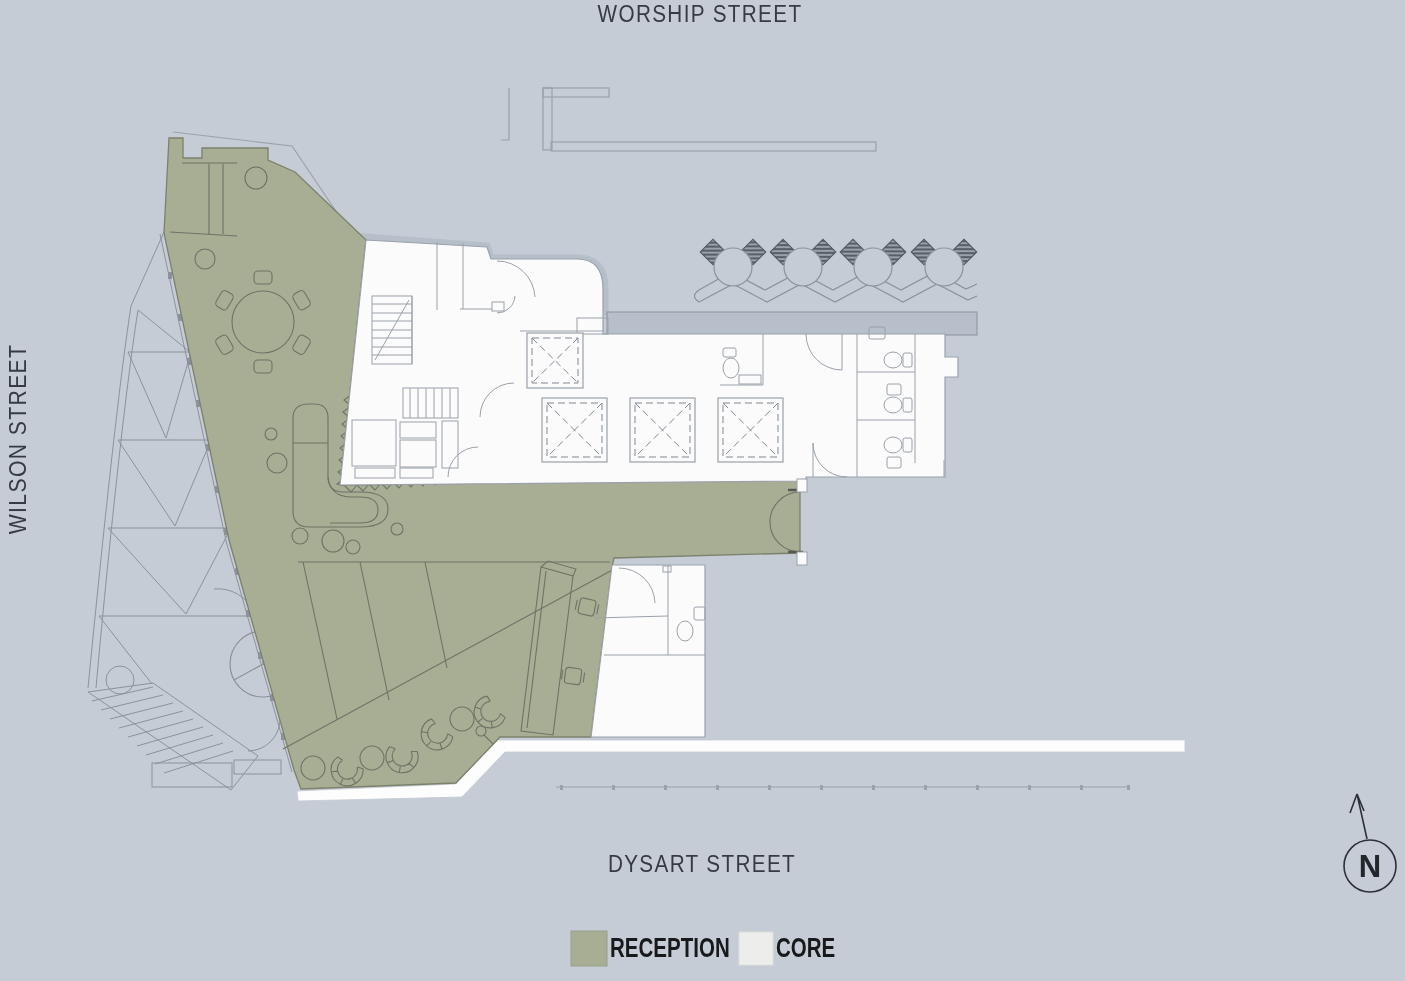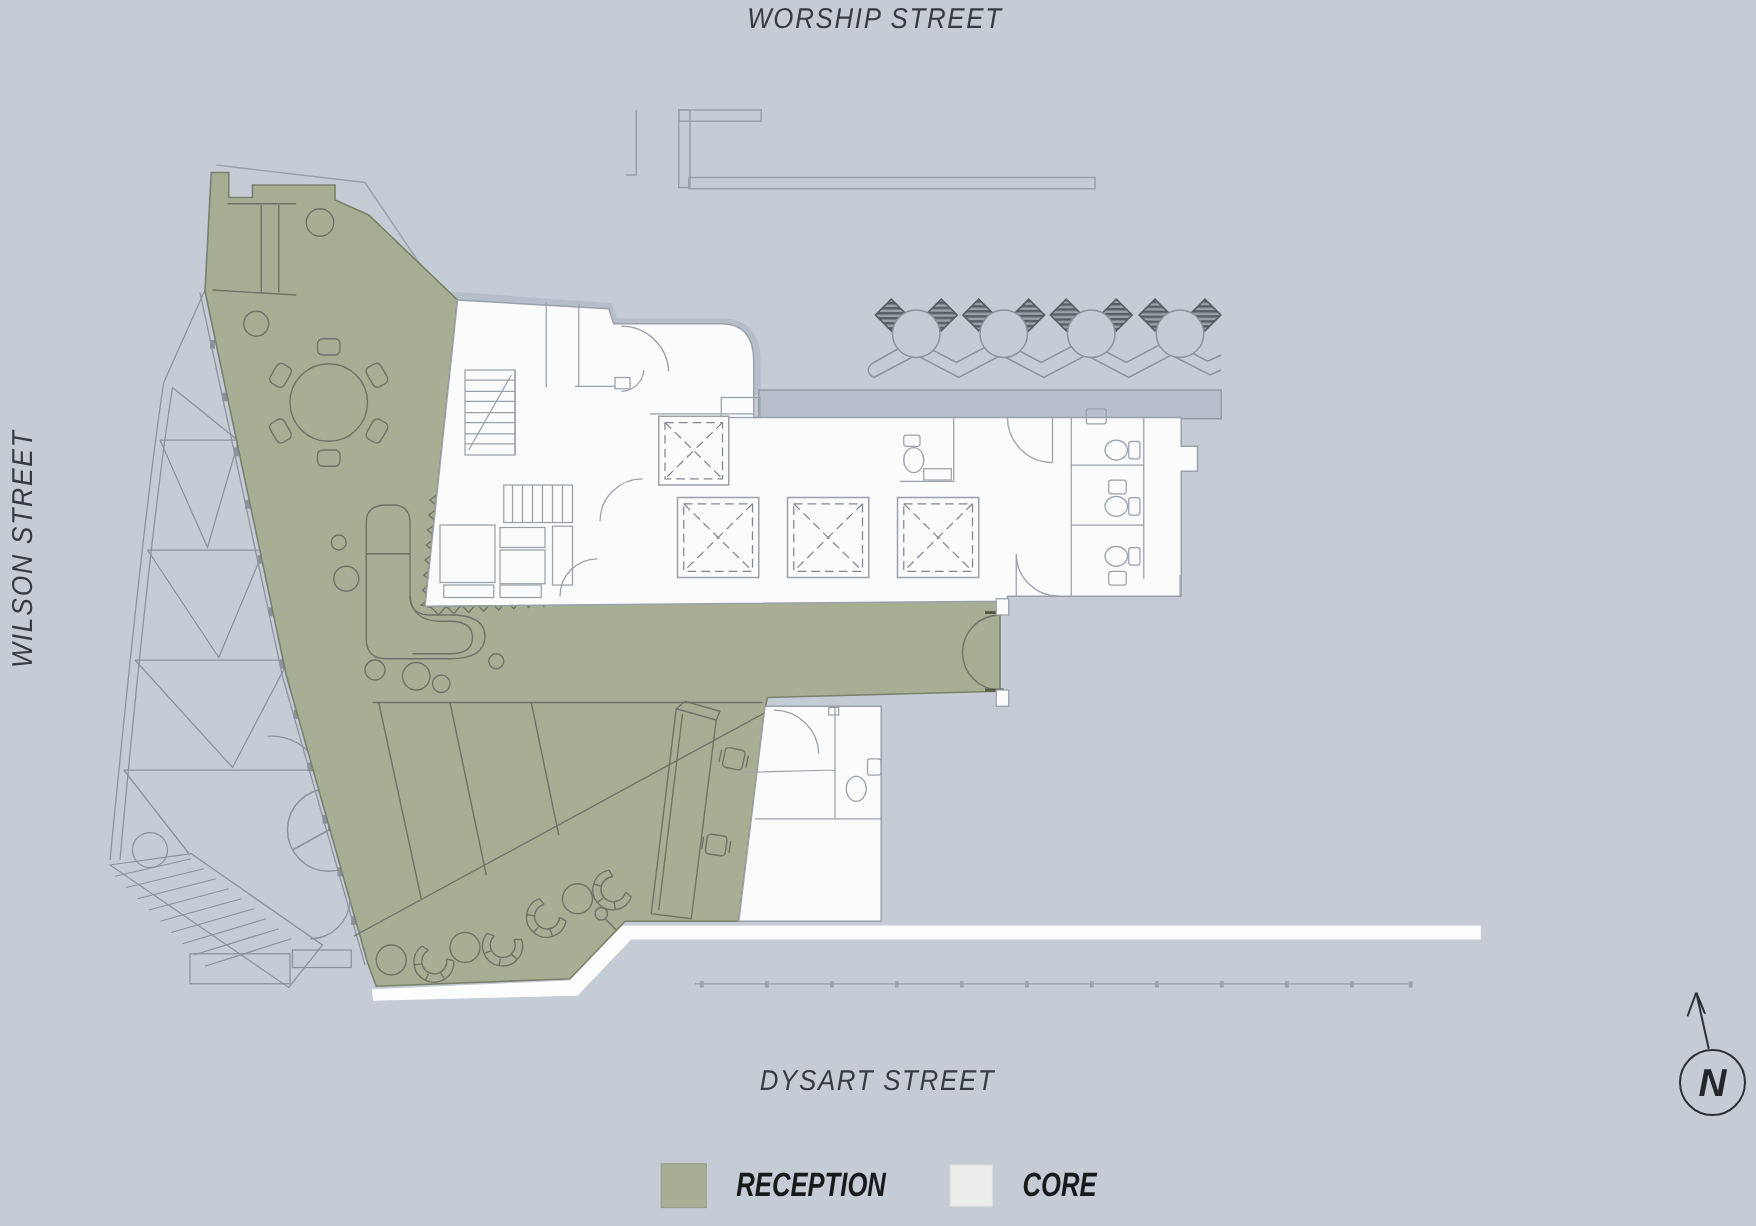--- a/index.html
+++ b/index.html
@@ -1,26 +1,26 @@
 <!DOCTYPE html>
 <html><head>
 <meta charset="utf-8">
 <style>
   html,body{margin:0;padding:0;}
   body{width:1405px;height:981px;overflow:hidden;}
   .stage{position:relative;width:1405px;height:981px;background:#c5ccd6;
-         font-family:"Liberation Sans","DejaVu Sans",sans-serif;font-style:italic;}
+         font-family:"Liberation Sans","DejaVu Sans",sans-serif;}
   .plan-svg{position:absolute;left:0;top:0;}
   .street-label{position:absolute;color:#363b41;font-size:23px;letter-spacing:1.5px;
         text-align:center;white-space:nowrap;transform:scaleX(0.9);}
   .street-top{left:550px;top:1px;width:300px;}
   .street-bottom{left:552px;top:851px;width:300px;}
   .street-left{left:-84px;top:427px;width:204px;transform:rotate(-90deg) scaleX(0.92);}
   .legend{position:absolute;left:0;top:930px;width:100%;display:flex;
-          justify-content:center;align-items:center;gap:23px;}
+          justify-content:center;align-items:center;gap:2px;}
   .legend-label{font-weight:bold;font-size:27px;color:#17191b;white-space:nowrap;
           display:inline-block;transform:scaleX(0.76);transform-origin:left center;}
   .legend-label.first{width:112px;}
   .legend-label.second{width:60px;}
   .legend-gap{width:12px;}
   .swatch{display:block;}
   .compass{position:absolute;left:1330px;top:782px;}
 </style>
 </head>
 <body>

